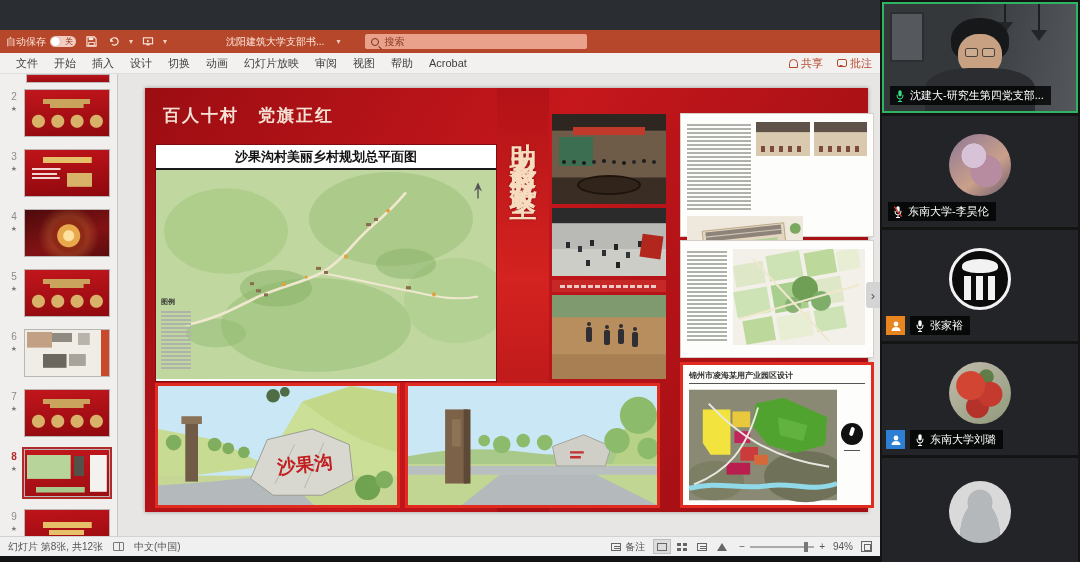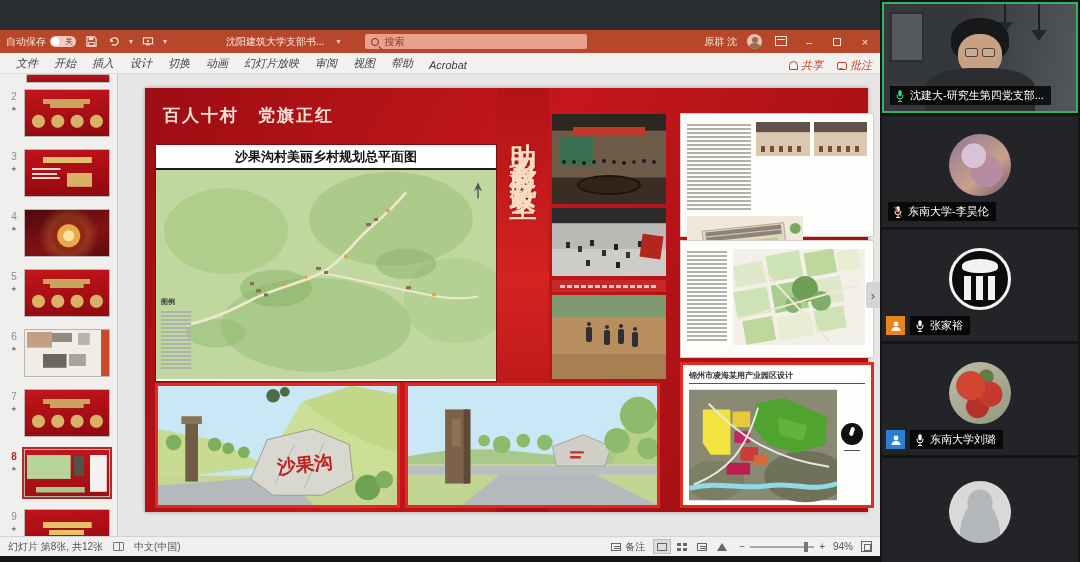--- a/index.html
+++ b/index.html
@@ -24,21 +24,21 @@
   .mag::after { content:""; position:absolute; left:7px; top:7px; width:4px; height:1.4px; background:#7c2d15; transform:rotate(45deg); transform-origin:0 0; }
   .tb-right { margin-left:auto; display:flex; align-items:center; gap:10px; }
   .avatar-s { width:15px; height:15px; border-radius:50%; background:#e7c2b3; position:relative; overflow:hidden; }
   .avatar-s::before { content:""; position:absolute; left:4.5px; top:3px; width:6px; height:6px; border-radius:50%; background:#9c6b55; }
   .avatar-s::after { content:""; position:absolute; left:2px; top:9px; width:11px; height:7px; border-radius:50%; background:#9c6b55; }
   .winbtn { width:18px; text-align:center; color:#fde8df; font-size:11px; cursor:default; }
   .restore-box { width:8px; height:8px; border:1px solid #fde8df; display:inline-block; }
   .ribbonopts { width:12px; height:10px; border:1px solid #fde8df; position:relative; display:inline-block; }
   .ribbonopts::after { content:""; position:absolute; left:1px; top:2px; width:8px; height:1px; background:#fde8df; }
 
-  .ribbon { position:absolute; left:0; top:53px; width:880px; height:21px; background:#f3f1f0; border-bottom:1px solid #e0dedc; display:flex; align-items:flex-end; font-size:11px; color:#3f3f3f; padding:0 8px;font-style:italic; }
+  .ribbon { position:absolute; left:0; top:53px; width:880px; height:21px; background:#f3f1f0; border-bottom:1px solid #e0dedc; display:flex; align-items:center; font-size:11px; color:#3f3f3f; padding:0 8px; }
   .rtab { padding:2px 8px; white-space:nowrap; }
   .ribbon-right { margin-left:auto; display:flex; gap:14px; color:#b7472a; align-items:center; }
   .rr-btn { display:flex; align-items:center; gap:3px; font-size:11px; }
   .share-ic { width:9px; height:9px; border:1.2px solid #b7472a; border-radius:50% 50% 0 0; position:relative; }
   .comment-ic { width:10px; height:8px; border:1.2px solid #b7472a; border-radius:2px; position:relative; }
   .comment-ic::after { content:""; position:absolute; left:1px; bottom:-3px; border:2px solid transparent; border-top-color:#b7472a; }
 
   .workarea { position:absolute; left:0; top:74px; width:880px; height:462px; background:#e8e6e4; }
 
   
@@ -235,28 +235,20 @@
       <div class="doc-title">
         <span>沈阳建筑大学支部书...</span>
         <span class="caret">▾</span>
       </div>
 
       <div class="searchbox">
         <span class="mag"></span>
         <input placeholder="搜索" style="">
       </div>
 
-      <div class="tb-right">
-        <span>原群 沈</span>
-        <span class="avatar-s"></span>
-        <span class="winbtn"><span class="ribbonopts"></span></span>
-        <span class="winbtn">–</span>
-        <span class="winbtn"><span class="restore-box"></span></span>
-        <span class="winbtn">×</span>
-      </div>
     </div>
 
     <div class="ribbon">
       <span class="rtab">文件</span>
       <span class="rtab">开始</span>
       <span class="rtab">插入</span>
       <span class="rtab">设计</span>
       <span class="rtab">切换</span>
       <span class="rtab">动画</span>
       <span class="rtab">幻灯片放映</span>

